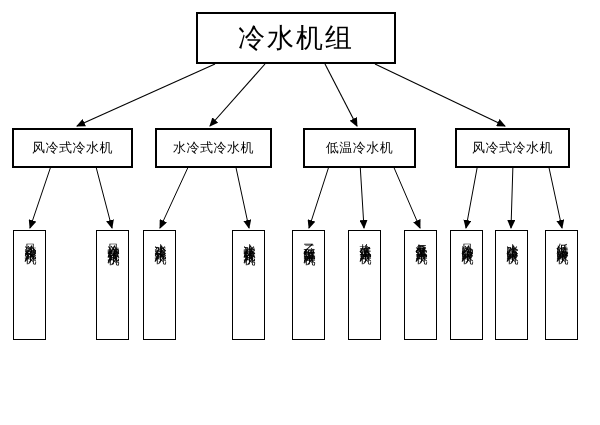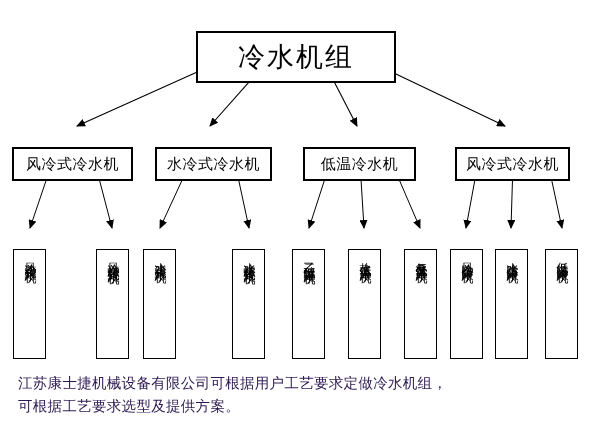--- a/index.html
+++ b/index.html
@@ -26,36 +26,35 @@
   .node {
     position: absolute;
     box-sizing: border-box;
     background: #ffffff;
     border: 2px solid #000000;
     display: flex;
     align-items: center;
     justify-content: center;
     color: #000000;
     z-index: 2;
-    margin-top: 19px;
   }
   .node-root {
     left: 196px;
     top: 12px;
     width: 200px;
     height: 52px;
     border-width: 2px;
     font-size: 27px;
     letter-spacing: 2px;
   }
   .node-mid {
     top: 128px;
-    height: 34px;
+    height: 40px;
     border-width: 2px;
-    font-size: 15px;
+    font-size: 13px;
     letter-spacing: 0.5px;
   }
   .node-leaf {
     top: 230px;
     width: 33px;
     height: 110px;
     border-width: 1.6px;
     font-size: 12px;
     line-height: 1.33;
     padding-top: 3px;
@@ -155,18 +154,14 @@
   <div class="node node-leaf" style="left:450px;">
     <span class="leaf-text">风冷防爆冷水机</span>
   </div>
   <div class="node node-leaf" style="left:495px;">
     <span class="leaf-text">水冷防爆冷水机</span>
   </div>
   <div class="node node-leaf" style="left:545px;">
     <span class="leaf-text">低温防爆冷水机</span>
   </div>
 
-  <div class="caption">
-    <span class="caption-line">江苏康士捷机械设备有限公司可根据用户工艺要求定做冷水机组，</span>
-    <span class="caption-line">可根据工艺要求选型及提供方案。</span>
-  </div>
 
 </div>
 
 </body></html>

